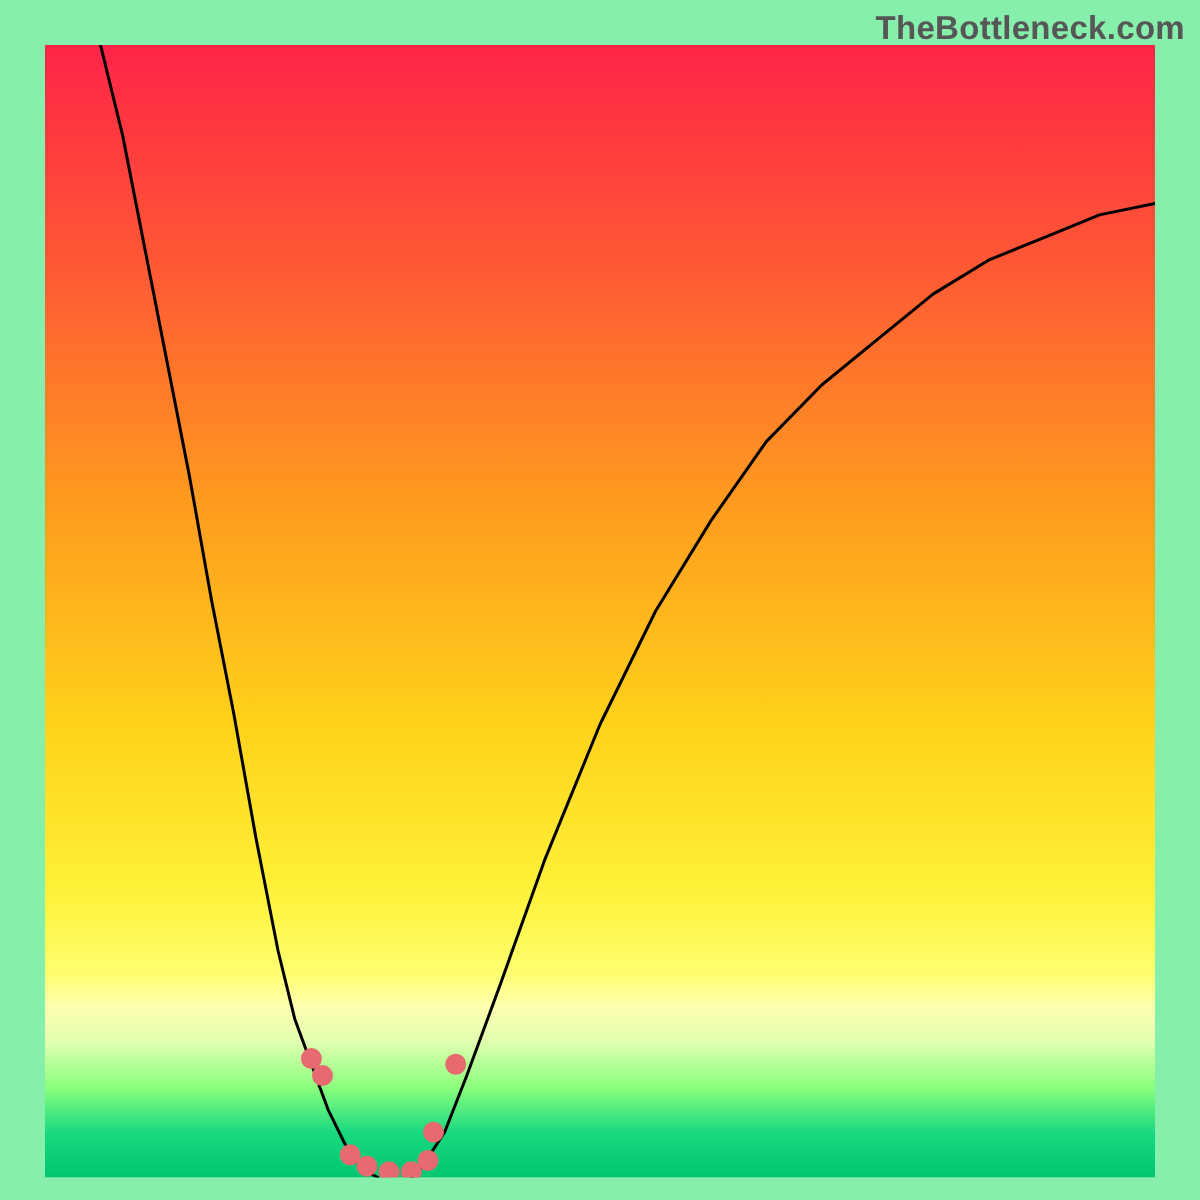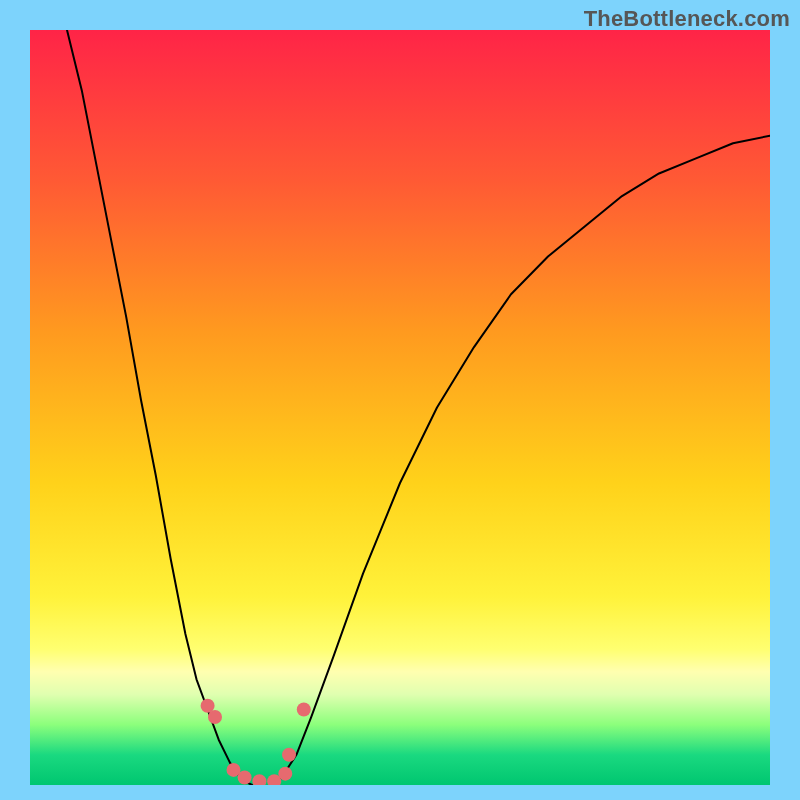--- a/index.html
+++ b/index.html
@@ -7,21 +7,21 @@
     padding: 0;
     width: 800px;
     height: 800px;
     background: #000;
     overflow: hidden;
   }
   .stage {
     position: relative;
     width: 800px;
     height: 800px;
-    background: #7dd3fc;
+    background: #86efac;
   }
   .watermark {
     position: absolute;
     top: 6px;
     right: 10px;
     font-family: Arial, Helvetica, sans-serif;
     font-size: 22px;
     font-weight: 600;
     color: #565656;
     letter-spacing: 0.2px;

